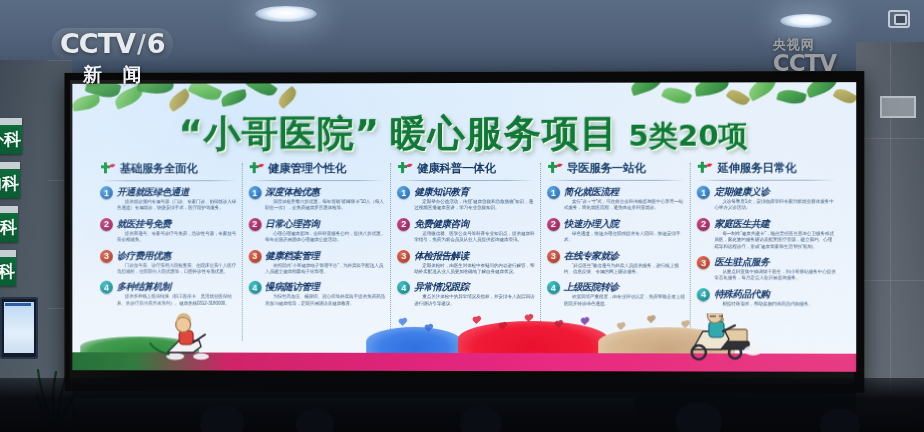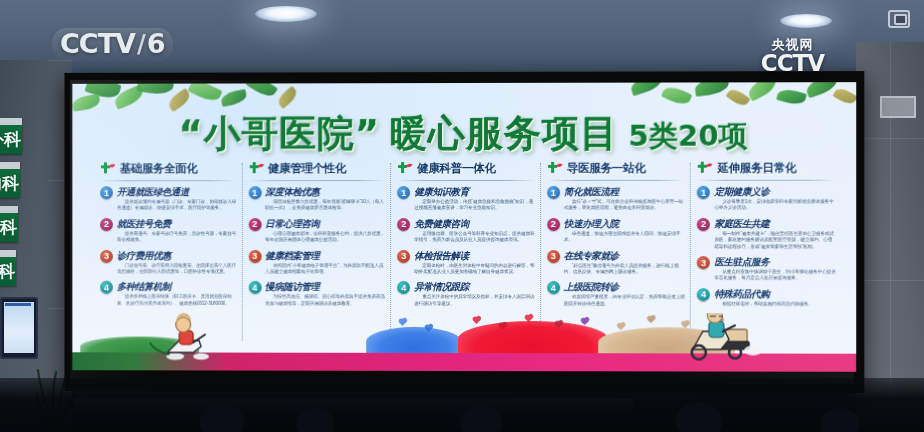--- a/index.html
+++ b/index.html
@@ -235,22 +235,22 @@
     background: linear-gradient(180deg, rgba(255,255,255,0.14), rgba(255,255,255,0.02));
     border-radius: 15px; padding: 0px 8px 2px 8px;
   }
   .cctv-pill .slash { font-size: 24px; padding: 0 2px; opacity: .85; }
   .cctv-news {
     font-family: "DejaVu Sans", "Liberation Sans", sans-serif;
     font-size: 19px; font-weight: bold; color: #eef2f6;
     letter-spacing: 7px; padding-left: 7px;
   }
   .cctv-com {
-    position: absolute; right: 100px; top: 36px;
-    text-align: center; color: #ffffff; opacity: .92;
+    position: absolute; right: 88px; top: 36px;
+    text-align: left; color: #a3a3a3; opacity: .92;
     filter: drop-shadow(0 1px 2px rgba(0,0,0,0.55));
   }
   .cctv-com .line1 {
     font-family: "DejaVu Sans", "Liberation Sans", sans-serif;
     font-size: 13px; font-weight: bold; letter-spacing: 1px;
   }
   .cctv-com .line2 {
     font-family: "DejaVu Sans", "Liberation Sans", sans-serif;
     font-size: 23px; font-weight: bold; letter-spacing: -1px; margin-top: -4px;
   }
@@ -625,20 +625,21 @@
     <div class="head" style="left:676px; width:46px; height:36px;"></div>
     <div class="head" style="left:820px; width:40px; height:30px;"></div>
   </div>
 
   <div class="cctv-logo">
     <div class="cctv-pill">
       <span>CCTV</span>
       <span class="slash">/</span>
       <span>6</span>
     </div>
+    <div class="cctv-news">新 闻</div>
   </div>
 
   <div class="cctv-com">
     <div class="line1">央视网</div>
     <div class="line2">CCTV</div>
   </div>
 
   <div class="pip-icon"></div>
 
 </div>

